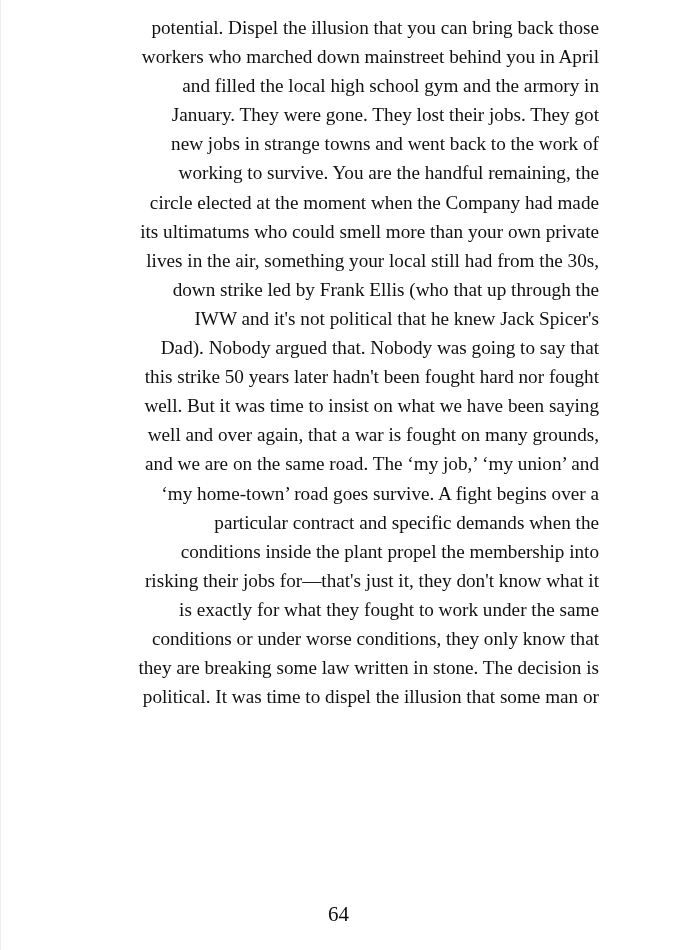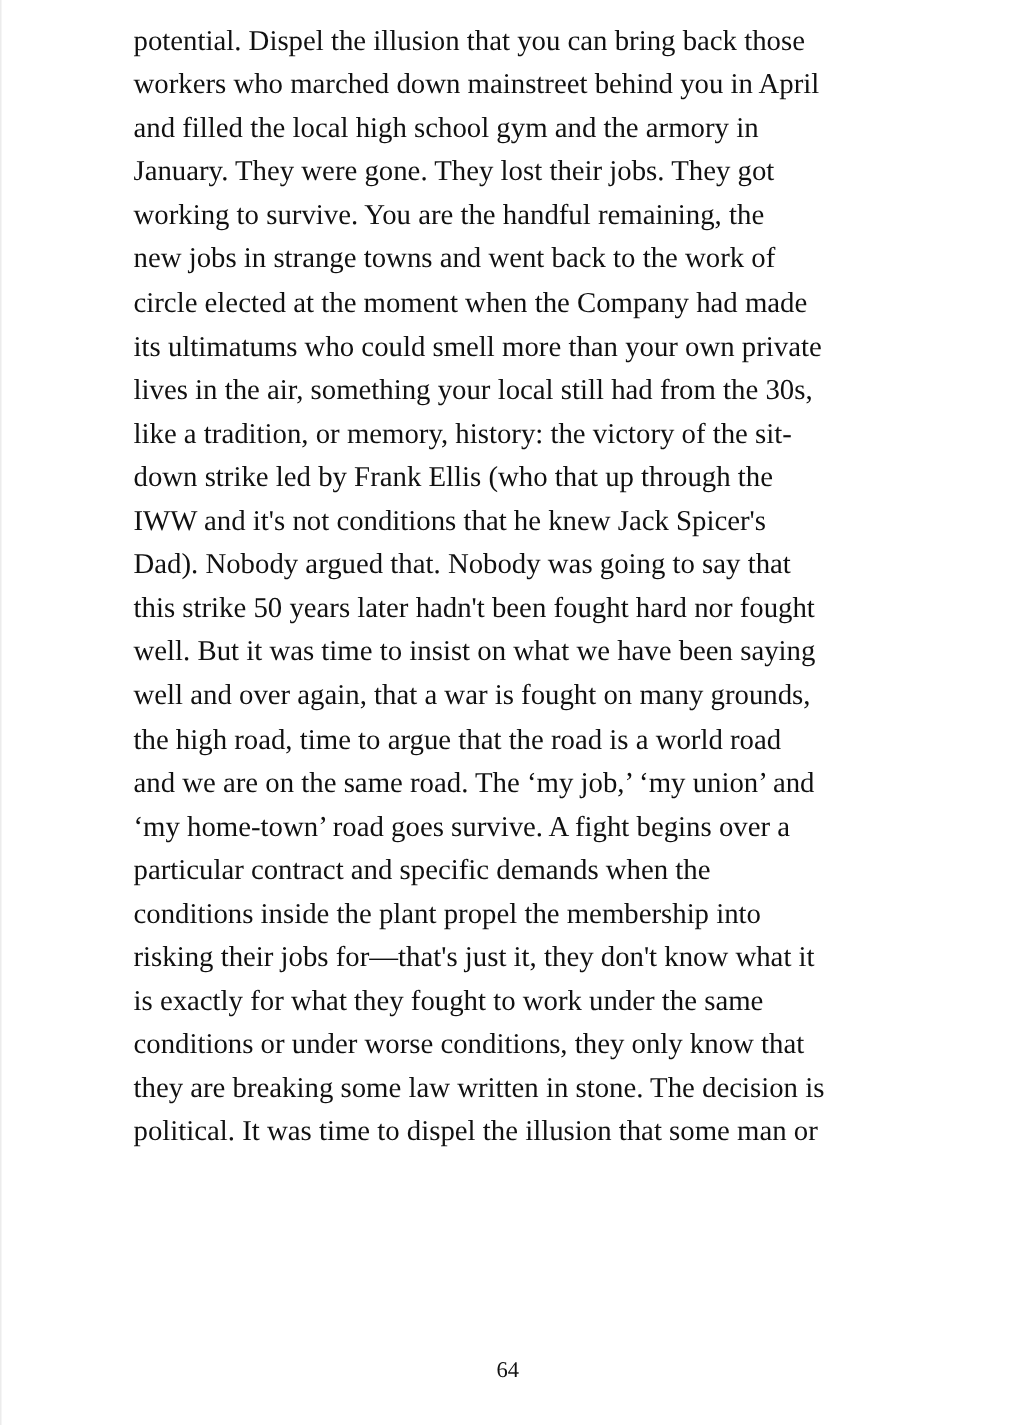--- a/index.html
+++ b/index.html
@@ -30,55 +30,54 @@
       width: 510px;
       font-family: "Liberation Serif", "DejaVu Serif", serif;
       font-size: 19.2px;
       line-height: 29.1px;
       color: #111111;
       margin: 0;
     }
     .line {
       display: block;
       white-space: nowrap;
+      text-align: right;
     }
     .page-number {
       position: absolute;
       left: 0;
       width: 675px;
       top: 900px;
       text-align: center;
       font-family: "Liberation Serif", "DejaVu Serif", serif;
-      font-size: 15px;
+      font-size: 21px;
       line-height: 28px;
       color: #111111;
     }
   </style>
 </head>
 <body>
 
 <div class="page">
   <div class="body-text">
     <span class="line">potential. Dispel the illusion that you can bring back those</span>
     <span class="line">workers who marched down mainstreet behind you in April</span>
     <span class="line">and filled the local high school gym and the armory in</span>
     <span class="line">January. They were gone. They lost their jobs. They got</span>
+    <span class="line">new jobs in strange towns and went back to the work of</span>
     <span class="line">working to survive. You are the handful remaining, the</span>
-    <span class="line">new jobs in strange towns and went back to the work of</span>
     <span class="line">circle elected at the moment when the Company had made</span>
     <span class="line">its ultimatums who could smell more than your own private</span>
     <span class="line">lives in the air, something your local still had from the 30s,</span>
-    <span class="line">like a tradition, or memory, history: the victory of the sit-</span>
     <span class="line">down strike led by Frank Ellis (who that up through the</span>
-    <span class="line">IWW and it's not conditions that he knew Jack Spicer's</span>
+    <span class="line">IWW and it's not political that he knew Jack Spicer's</span>
     <span class="line">Dad). Nobody argued that. Nobody was going to say that</span>
     <span class="line">this strike 50 years later hadn't been fought hard nor fought</span>
     <span class="line">well. But it was time to insist on what we have been saying</span>
     <span class="line">well and over again, that a war is fought on many grounds,</span>
-    <span class="line">the high road, time to argue that the road is a world road</span>
     <span class="line">and we are on the same road. The ‘my job,’ ‘my union’ and</span>
     <span class="line">‘my home-town’ road goes survive. A fight begins over a</span>
     <span class="line">particular contract and specific demands when the</span>
     <span class="line">conditions inside the plant propel the membership into</span>
     <span class="line">risking their jobs for—that's just it, they don't know what it</span>
     <span class="line">is exactly for what they fought to work under the same</span>
     <span class="line">conditions or under worse conditions, they only know that</span>
     <span class="line">they are breaking some law written in stone. The decision is</span>
     <span class="line">political. It was time to dispel the illusion that some man or</span>
   </div>

